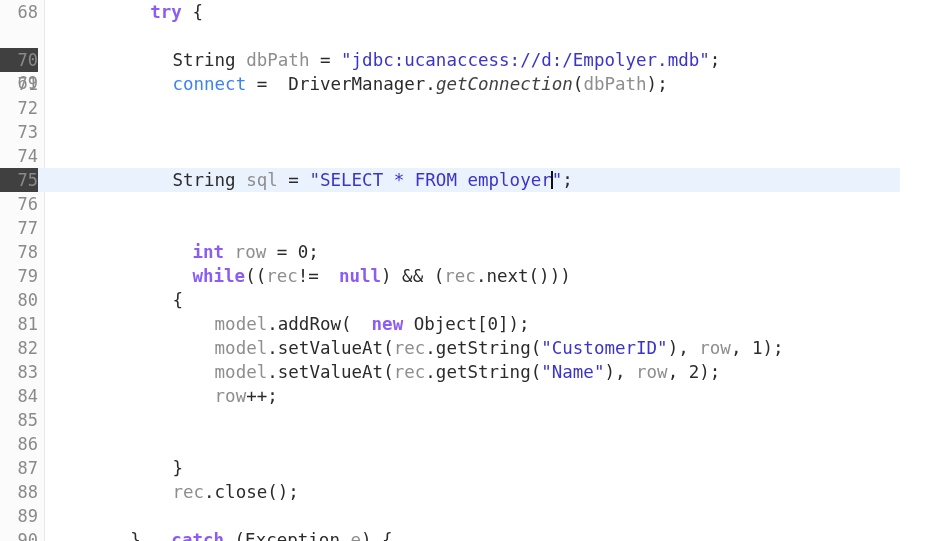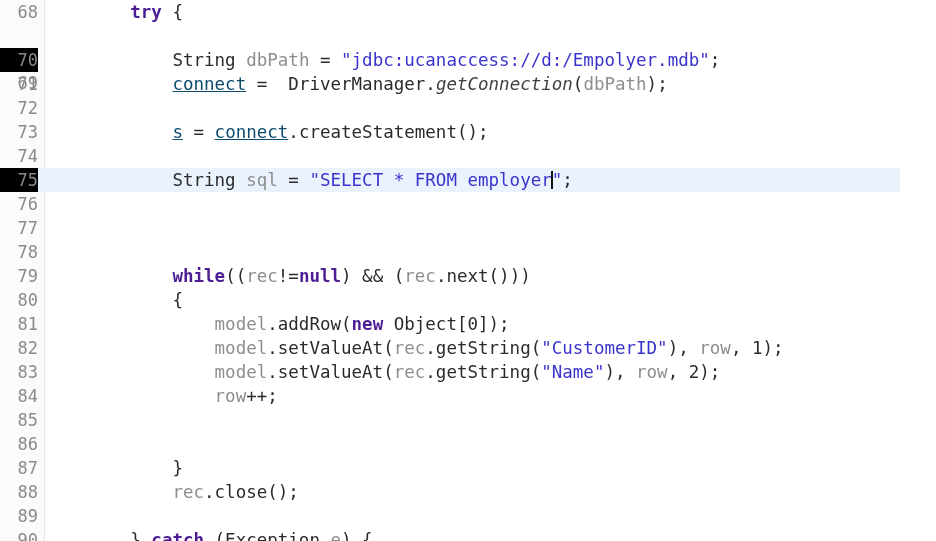--- a/index.html
+++ b/index.html
@@ -25,57 +25,57 @@
   }
   .row.cur{background:#eaf2fd;}
   .num{
     position:absolute;left:0;top:0;width:38px;height:24px;
     text-align:right;
     color:#8a8a8a;
     font-size:17px;line-height:24px;
     font-family:"DejaVu Sans Mono","Liberation Mono",monospace;
     letter-spacing:0px;
   }
-  .num.mark{background:#000000;}
+  .num.mark{background:#404040;}
   .code{
     position:absolute;left:46px;top:0;height:24px;
     font-size:17.5px;line-height:24px;
     color:#2b2b2b;
     font-family:"DejaVu Sans Mono","Liberation Mono",monospace;
     white-space:pre;
   }
-  .kw{color:#4c1d95;font-weight:bold;}
+  .kw{color:#8b5cf6;font-weight:bold;margin-left:20px;}
   .str{color:#3b34cc;}
-  .fld{color:#0c4a6e;text-decoration:underline;}
+  .fld{color:#3b82f6;}
   .loc{color:#8e8e8e;}
   .stat{color:#404040;font-style:italic;}
   .pln{color:#2b2b2b;}
   .caret{
     display:inline-block;width:2px;height:18px;
     background:#101010;vertical-align:-3px;
     margin:0 -1px;
   }
 </style>
 </head>
 <body>
 
 <div id="editor">
   <div class="gutter-bg"></div>
   <div class="lines">
       <div class="row" style="top: 0px; position: absolute;"><div class="num">68</div><div class="code"><span class="pln">        </span><span class="kw">try</span><span class="pln"> {</span></div></div>
       <div class="row" style="top: 24px; position: absolute; margin-top: 47px;"><div class="num">69</div><div class="code"></div></div>
       <div class="row" style="top: 48px; position: absolute;"><div class="num mark">70</div><div class="code"><span class="pln">            </span><span class="pln">String</span><span class="pln"> </span><span class="loc">dbPath</span><span class="pln"> = </span><span class="str">"jdbc:ucanaccess://d:/Empolyer.mdb"</span><span class="pln">;</span></div></div>
       <div class="row" style="top: 72px; position: absolute;"><div class="num">71</div><div class="code"><span class="pln">            </span><span class="fld">connect</span><span class="pln"> =  </span><span class="pln">DriverManager</span><span class="pln">.</span><span class="stat">getConnection</span><span class="pln">(</span><span class="loc">dbPath</span><span class="pln">);</span></div></div>
       <div class="row" style="top: 96px; position: absolute;"><div class="num">72</div><div class="code"></div></div>
-      <div class="row" style="top: 120px; position: absolute;"><div class="num">73</div><div class="code"><span class="pln">            </span><span class="fld">s</span><span class="pln"> = </span><span class="fld">connect</span><span class="pln">.createStatement();</span></div></div>
+      <div class="row" style="top: 120px; position: absolute;"><div class="num">73</div></div>
       <div class="row" style="top: 144px; position: absolute;"><div class="num">74</div><div class="code"></div></div>
       <div class="row cur" style="top: 168px; position: absolute;"><div class="num mark">75</div><div class="code"><span class="pln">            </span><span class="pln">String</span><span class="pln"> </span><span class="loc">sql</span><span class="pln"> = </span><span class="str">"SELECT * FROM employer</span><span class="caret"></span><span class="str">"</span><span class="pln">;</span></div></div>
       <div class="row" style="top: 192px; position: absolute; padding-left: 12px;"><div class="num">76</div><div class="code"></div></div>
       <div class="row" style="top: 216px; position: absolute;"><div class="num">77</div></div>
-      <div class="row" style="top: 240px; position: absolute;"><div class="num">78</div></div>
+      <div class="row" style="top: 240px; position: absolute;"><div class="num">78</div><div class="code"><span class="pln">            </span><span class="kw">int</span><span class="pln"> </span><span class="loc">row</span><span class="pln"> = 0;</span></div></div>
       <div class="row" style="top: 264px; position: absolute; padding-left: 48px;"><div class="num">79</div><div class="code"><span class="pln">            </span><span class="kw">while</span><span class="pln">((</span><span class="loc">rec</span><span class="pln">!=</span><span class="kw">null</span><span class="pln">) &amp;&amp; (</span><span class="loc">rec</span><span class="pln">.next()))</span></div></div>
       <div class="row" style="top: 288px; position: absolute;"><div class="num">80</div><div class="code"><span class="pln">            {</span></div></div>
       <div class="row" style="top: 312px; position: absolute;"><div class="num">81</div><div class="code"><span class="pln">                </span><span class="loc">model</span><span class="pln">.addRow(</span><span class="kw">new</span><span class="pln"> Object[0]);</span></div></div>
       <div class="row" style="top: 336px; position: absolute;"><div class="num">82</div><div class="code"><span class="pln">                </span><span class="loc">model</span><span class="pln">.setValueAt(</span><span class="loc">rec</span><span class="pln">.getString(</span><span class="str">"CustomerID"</span><span class="pln">), </span><span class="loc">row</span><span class="pln">, 1);</span></div></div>
       <div class="row" style="top: 360px; position: absolute;"><div class="num">83</div><div class="code"><span class="pln">                </span><span class="loc">model</span><span class="pln">.setValueAt(</span><span class="loc">rec</span><span class="pln">.getString(</span><span class="str">"Name"</span><span class="pln">), </span><span class="loc">row</span><span class="pln">, 2);</span></div></div>
       <div class="row" style="top: 384px; position: absolute;"><div class="num">84</div><div class="code"><span class="pln">                </span><span class="loc">row</span><span class="pln">++;</span></div></div>
       <div class="row" style="top: 408px; position: absolute;"><div class="num">85</div><div class="code"></div></div>
       <div class="row" style="top: 432px; position: absolute;"><div class="num">86</div><div class="code"></div></div>
       <div class="row" style="top: 456px; position: absolute;"><div class="num">87</div><div class="code"><span class="pln">            }</span></div></div>
       <div class="row" style="top: 480px; position: absolute;"><div class="num">88</div><div class="code"><span class="pln">            </span><span class="loc">rec</span><span class="pln">.close();</span></div></div>

